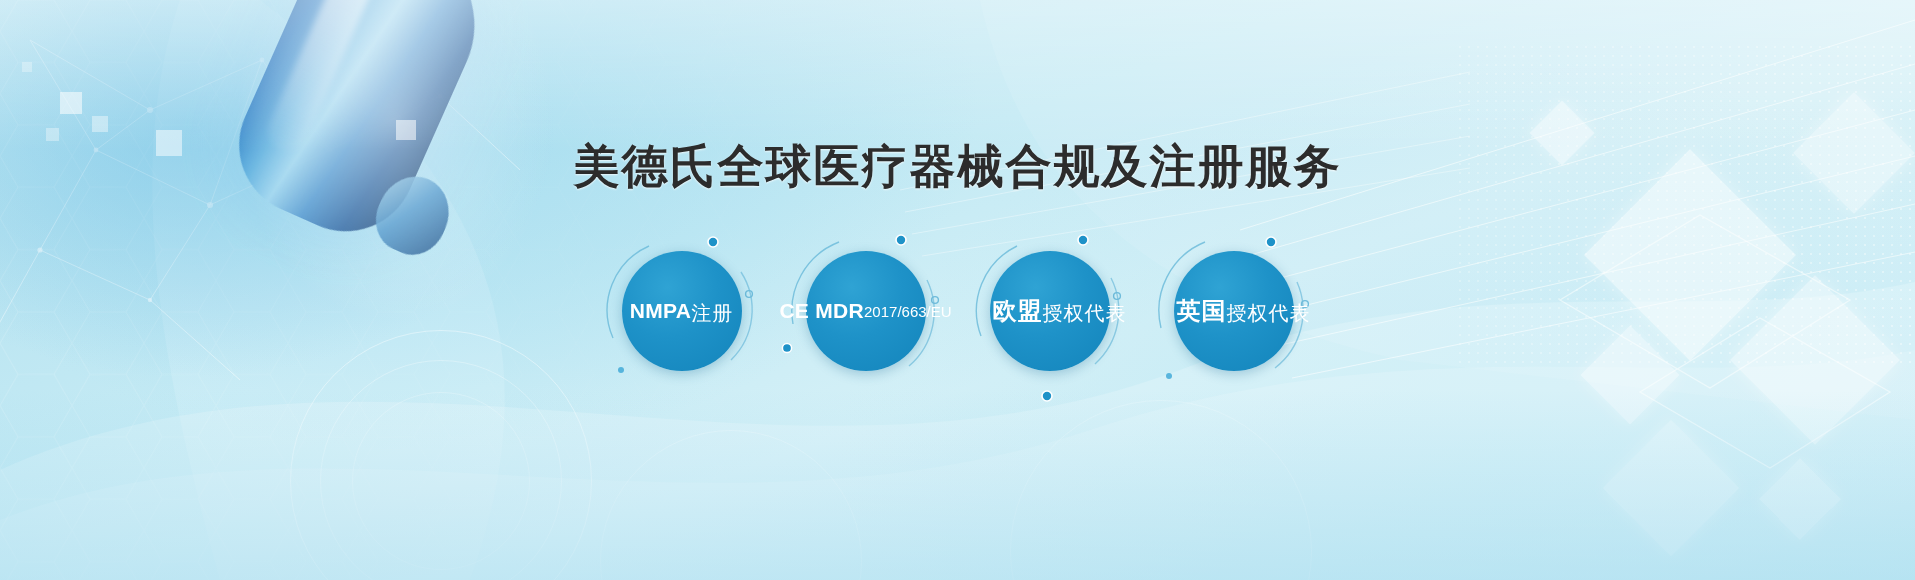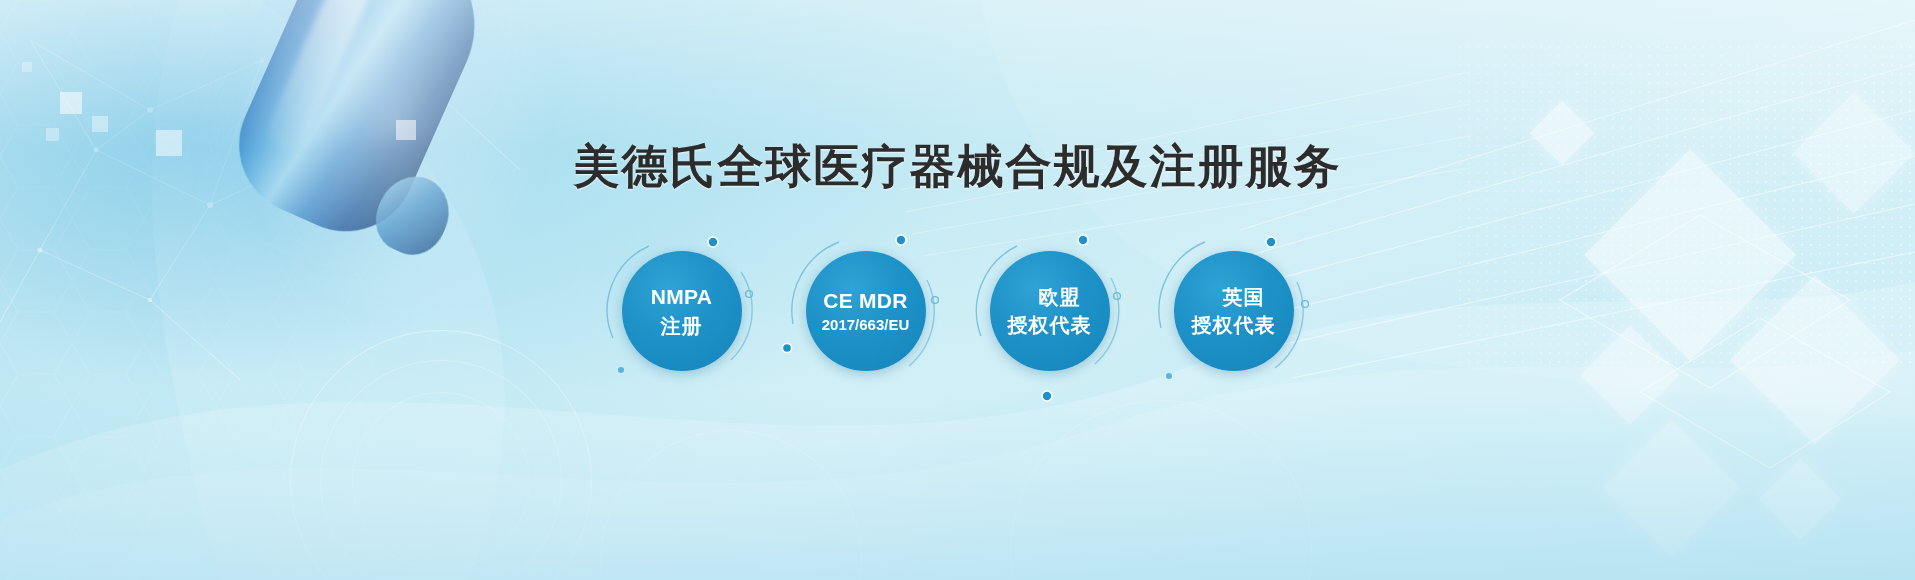--- a/index.html
+++ b/index.html
@@ -106,32 +106,32 @@
     width:150px;height:150px;
     display:flex;align-items:center;justify-content:center;
   }
   .arc-svg{position:absolute;left:-16px;top:-16px;width:182px;height:182px;overflow:visible;}
   .badge{
     position:relative;
     width:120px;height:120px;
     border-radius:50%;
     background:radial-gradient(circle at 38% 30%, #2fa3d4 0%, #1e92c8 45%, #1384bb 100%);
     box-shadow:0 3px 12px rgba(18,96,140,.28);
-    display:flex;flex-direction:column;
+    display:flex;
     align-items:center;justify-content:center;
     text-align:center;
     color:#ffffff;
     line-height:1.22;
   }
   .badge .b-main{
     font-size:21px;font-weight:700;letter-spacing:.3px;white-space:nowrap;
   }
-  .badge .b-main.cn{font-size:20px;letter-spacing:1px;margin-left:20px;}
+  .badge .b-main.cn{font-size:24px;letter-spacing:1px;margin-left:20px;}
   .badge .b-sub{
-    font-size:15px;font-weight:700;margin-top:3px;white-space:nowrap;
+    font-size:15px;font-weight:400;margin-top:3px;white-space:nowrap;
   }
   .badge .b-sub.cn{font-size:20px;letter-spacing:1px;margin-top:4px;}
 
   
   .geo{position:absolute;right:0;top:0;width:760px;height:580px;}
   .shard{
     position:absolute;
     background:rgba(255,255,255,.55);
     box-shadow:0 0 18px rgba(255,255,255,.35);
   }

